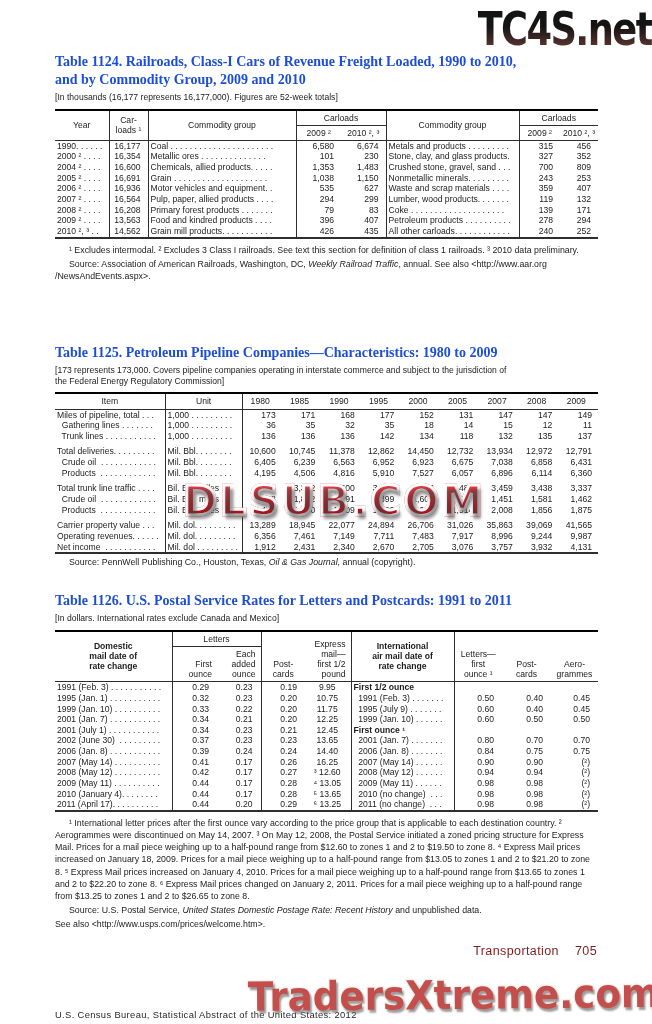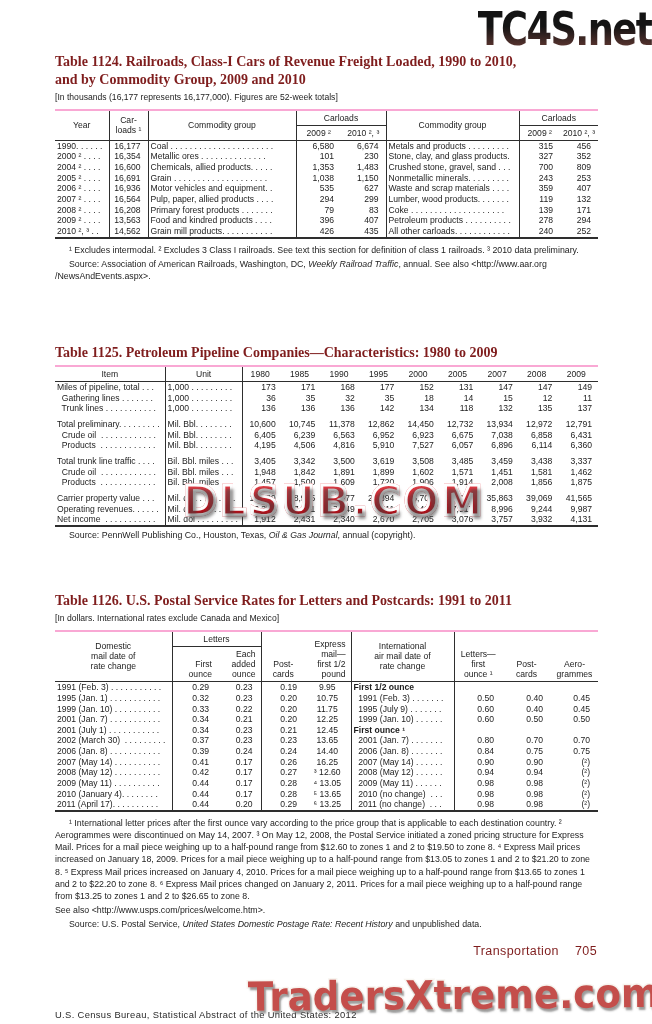--- a/index.html
+++ b/index.html
@@ -2,24 +2,24 @@
 <html><head>
 <meta charset="utf-8">
 <title>Statistical Abstract page 705</title>
 <style>
   html,body{margin:0;padding:0;background:#ffffff;}
   body{width:652px;height:1024px;position:relative;overflow:hidden;
        font-family:"Liberation Sans","DejaVu Sans",sans-serif;color:#1c1c1c;
        -webkit-font-smoothing:antialiased;}
   .sec{position:absolute;left:55px;width:543px;}
   h2.tbl-title{font-family:"Liberation Serif","DejaVu Serif",serif;font-weight:bold;
-       font-size:14px;line-height:1.28;margin:0 0 3px 0;color:#7f1d1d;white-space:pre-line;}
+       font-size:14px;line-height:1.28;margin:0 0 3px 0;color:#1d4ed8;white-space:pre-line;}
   p.headnote{font-size:8.6px;margin:0 0 6px 0;line-height:1.25;white-space:pre-line;}
   table{border-collapse:collapse;width:543px;table-layout:fixed;font-size:8.6px;
-        border-top:2px solid #f9a8d4;border-bottom:2px solid #2e2e2e;}
+        border-top:2px solid #000000;border-bottom:2px solid #2e2e2e;}
   thead{border-bottom:1px solid #2e2e2e;}
   th{font-weight:normal;padding:2px 2px;white-space:pre-line;line-height:1.18;
      text-align:center;vertical-align:middle;font-size:8.6px;}
   td{padding:0 2px;line-height:1.24;white-space:nowrap;overflow:hidden;font-size:8.6px;}
   .bl{border-left:1px solid #2e2e2e;}
   th.grp{vertical-align:bottom;border-bottom:1px solid #2e2e2e;padding-bottom:2px;}
   th.r{text-align:right;padding-right:5px;}
   tr.group-start td{padding-top:5px;}
   .strong-cell{font-weight:bold;}
   
@@ -34,21 +34,21 @@
   #t1125 td:nth-child(n+3){text-align:right;padding-right:6px;}
   #t1125 thead th:nth-child(n+3){text-align:center;padding-right:6px;vertical-align:bottom;}
   
   #t1126 td:nth-child(2),#t1126 td:nth-child(4),#t1126 td:nth-child(6),
   #t1126 td:nth-child(7){border-left:1px solid #2e2e2e;}
   #t1126 td:nth-child(1),#t1126 td:nth-child(6){white-space:pre;}
   #t1126 td:nth-child(2),#t1126 td:nth-child(3),#t1126 td:nth-child(4),
   #t1126 td:nth-child(7),#t1126 td:nth-child(8),#t1126 td:nth-child(9){text-align:right;padding-right:8px;}
   #t1126 td:nth-child(5){text-align:center;padding-right:3px;}
   #t1126 thead th{vertical-align:bottom;}
-  #t1126 thead th.vm{vertical-align:middle;}
+  #t1126 thead th.vm{vertical-align:middle;font-weight:bold;}
   p.footnote{font-size:8.8px;line-height:1.38;margin:5px 0 0 0;text-indent:14px;}
   p.src{font-size:8.8px;line-height:1.38;margin:2px 0 0 0;text-indent:14px;}
   p.src i{font-style:italic;}
   
   .footer-right{position:absolute;right:55px;top:944px;font-size:12.5px;
         letter-spacing:.4px;color:#7f1d1d;}
   .footer-right .pgnum{margin-left:16px;}
   .footer-left{position:absolute;left:55px;top:1009px;font-size:9.4px;
         letter-spacing:.35px;color:#2a2a2a;}
   
@@ -199,20 +199,22 @@
           <td>252</td>
         </tr>
       </tbody>
   </table>
   <p class="footnote">¹ Excludes intermodal. ² Excludes 3 Class I railroads. See text this section for definition of class 1 railroads. ³ 2010 data preliminary.</p>
   <p class="src"><span>Source: Association of American Railroads, Washington, DC, </span><i>Weekly Railroad Traffic</i><span>, annual. See also &lt;http://www.aar.org /NewsAndEvents.aspx&gt;.</span></p>
 </section>
 
 <section class="sec" style="top:344px;">
   <h2 class="tbl-title">Table 1125. Petroleum Pipeline Companies—Characteristics: 1980 to 2009</h2>
+  <p class="headnote">[173 represents 173,000. Covers pipeline companies operating in interstate commerce and subject to the jurisdiction of
+the Federal Energy Regulatory Commission]</p>
   <table id="t1125">
     <colgroup>
       <col style="width:110px">
         <col style="width:77px">
       <col span="9" style="width:39.5px">
     </colgroup>
     <thead>
       <tr>
         <th>Item</th>
         <th class="bl">Unit</th>
@@ -261,21 +263,21 @@
           <td>136</td>
           <td>136</td>
           <td>142</td>
           <td>134</td>
           <td>118</td>
           <td>132</td>
           <td>135</td>
           <td>137</td>
         </tr>
         <tr class="group-start">
-          <td>Total preliminary. . . . . . . . .</td>
+          <td>Total deliveries. . . . . . . . .</td>
           <td>Mil. Bbl. . . . . . . .</td>
           <td>10,600</td>
           <td>10,745</td>
           <td>11,378</td>
           <td>12,862</td>
           <td>14,450</td>
           <td>12,732</td>
           <td>13,934</td>
           <td>12,972</td>
           <td>12,791</td>
@@ -487,21 +489,21 @@
           <td>0.34</td>
           <td>0.23</td>
           <td>0.21</td>
           <td>12.45</td>
           <td class="strong-cell">First ounce ¹</td>
           <td></td>
           <td></td>
           <td></td>
         </tr>
         <tr>
-          <td>2002 (March 30)  . . . . . . . . .</td>
+          <td>2002 (June 30)  . . . . . . . . .</td>
           <td>0.37</td>
           <td>0.23</td>
           <td>0.23</td>
           <td>13.65</td>
           <td>  2001 (Jan. 7) . . . . . . .</td>
           <td>0.80</td>
           <td>0.70</td>
           <td>0.70</td>
         </tr>
         <tr>
@@ -566,22 +568,22 @@
           <td>0.29</td>
           <td>⁶ 13.25</td>
           <td>  2011 (no change)  . . .</td>
           <td>0.98</td>
           <td>0.98</td>
           <td>(²)</td>
         </tr>
       </tbody>
   </table>
   <p class="footnote">¹ International letter prices after the first ounce vary according to the price group that is applicable to each destination country. ² Aerogrammes were discontinued on May 14, 2007. ³ On May 12, 2008, the Postal Service initiated a zoned pricing structure for Express Mail. Prices for a mail piece weighing up to a half-pound range from $12.60 to zones 1 and 2 to $19.50 to zone 8. ⁴ Express Mail prices increased on January 18, 2009. Prices for a mail piece weighing up to a half-pound range from $13.05 to zones 1 and 2 to $21.20 to zone 8. ⁵ Express Mail prices increased on January 4, 2010. Prices for a mail piece weighing up to a half-pound range from $13.65 to zones 1 and 2 to $22.20 to zone 8. ⁶ Express Mail prices changed on January 2, 2011. Prices for a mail piece weighing up to a half-pound range from $13.25 to zones 1 and 2 to $26.65 to zone 8.</p>
+  <p class="src"><span>Source: U.S. Postal Service, </span><i>United States Domestic Postage Rate: Recent History</i><span> and unpublished data.</span></p>
   <p class="src" style="text-indent:0;">See also &lt;http://www.usps.com/prices/welcome.htm&gt;.</p>
-  <p class="src"><span>Source: U.S. Postal Service, </span><i>United States Domestic Postage Rate: Recent History</i><span> and unpublished data.</span></p>
 </section>
 
 <div class="footer-right">
   <span>Transportation</span><span class="pgnum">705</span>
 </div>
 <div class="footer-left">U.S. Census Bureau, Statistical Abstract of the United States: 2012</div>
 
 <div class="wm-bottom">TradersXtreme.com</div>
 
 </body></html>

